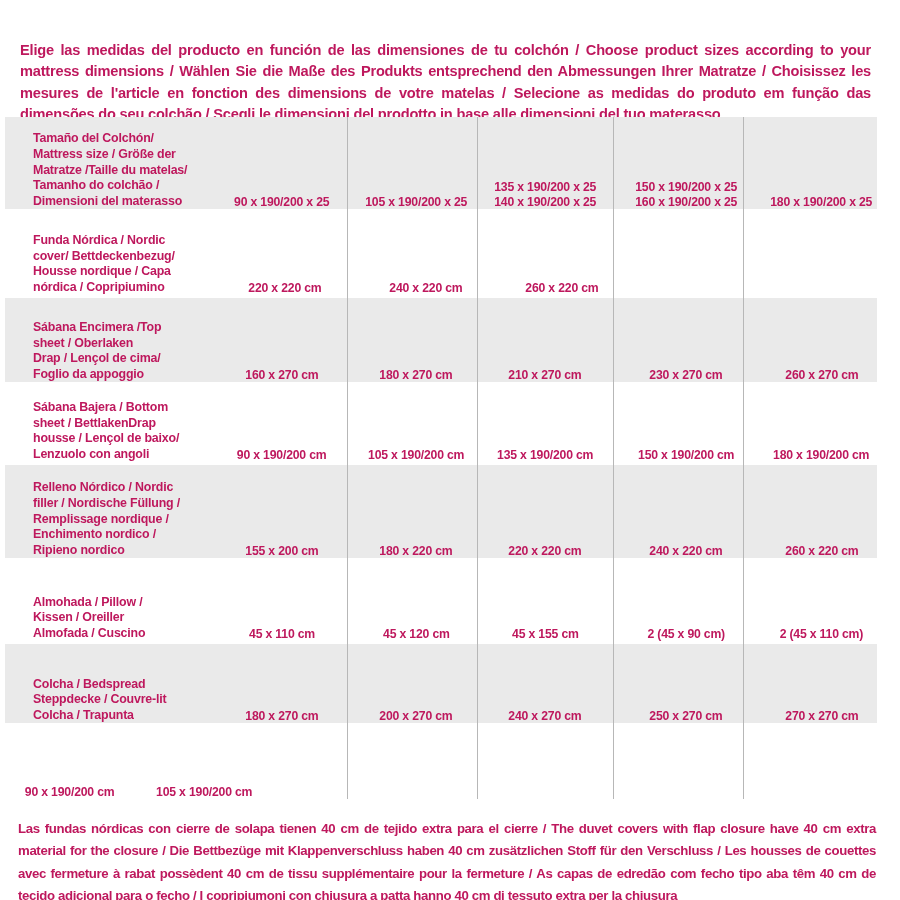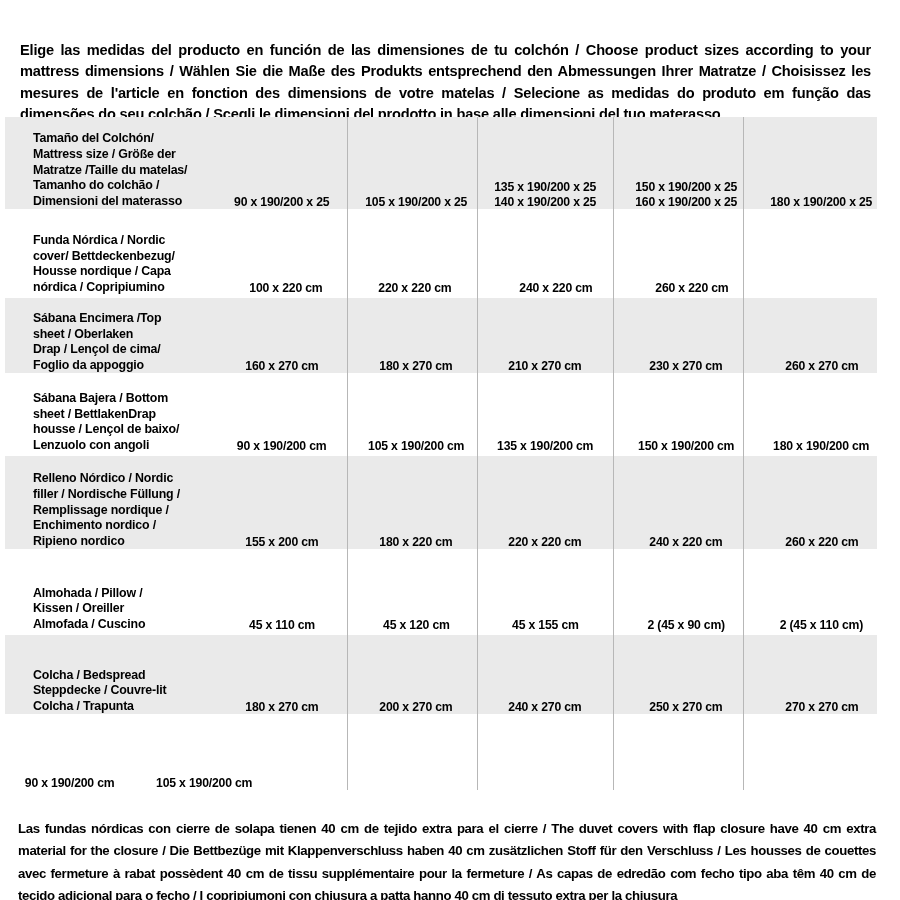--- a/index.html
+++ b/index.html
@@ -2,21 +2,21 @@
 <html><head>
 <meta charset="utf-8">
 <style>
   html, body { margin: 0; padding: 0; background: #ffffff; }
   .page {
     position: relative;
     width: 900px;
     height: 900px;
     background: #ffffff;
     font-family: "Liberation Sans", sans-serif;
-    color: #000000;
+    color: #be185d;
     overflow: hidden;
   }
   .intro {
     position: absolute;
     top: 25px;
     left: 20px;
     width: 851px;
     font-size: 14.6px;
     line-height: 21.6px;
     font-weight: 700;
@@ -102,27 +102,26 @@
       <div class="cell c4"><span class="cond">150 x 190/200 x 25
 160 x 190/200 x 25</span></div>
       <div class="cell c5"><span class="cond">180 x 190/200 x 25</span></div>
     </div>
 
     <div class="trow" style="height:83px">
       <div class="cell label"><span class="cond">Funda Nórdica /  Nordic
 cover/ Bettdeckenbezug/
 Housse nordique  / Capa
 nórdica / Copripiumino</span></div>
-      <div class="cell c2"><span class="cond">100 x 220 cm</span></div>
       <div class="cell c3"><span class="cond">220 x 220 cm</span></div>
       <div class="cell c4"><span class="cond">240 x 220 cm</span></div>
       <div class="cell c5"><span class="cond">260 x 220 cm</span></div>
     </div>
 
-    <div class="trow shaded" style="height:75px">
+    <div class="trow shaded" style="height:84px">
       <div class="cell label"><span class="cond">Sábana Encimera /Top
 sheet / Oberlaken
 Drap / Lençol de cima/
 Foglio da appoggio</span></div>
       <div class="cell c1"><span class="cond">160 x 270 cm</span></div>
       <div class="cell c2"><span class="cond">180 x 270 cm</span></div>
       <div class="cell c3"><span class="cond">210 x 270 cm</span></div>
       <div class="cell c4"><span class="cond">230 x 270 cm</span></div>
       <div class="cell c5"><span class="cond">260 x 270 cm</span></div>
     </div>

